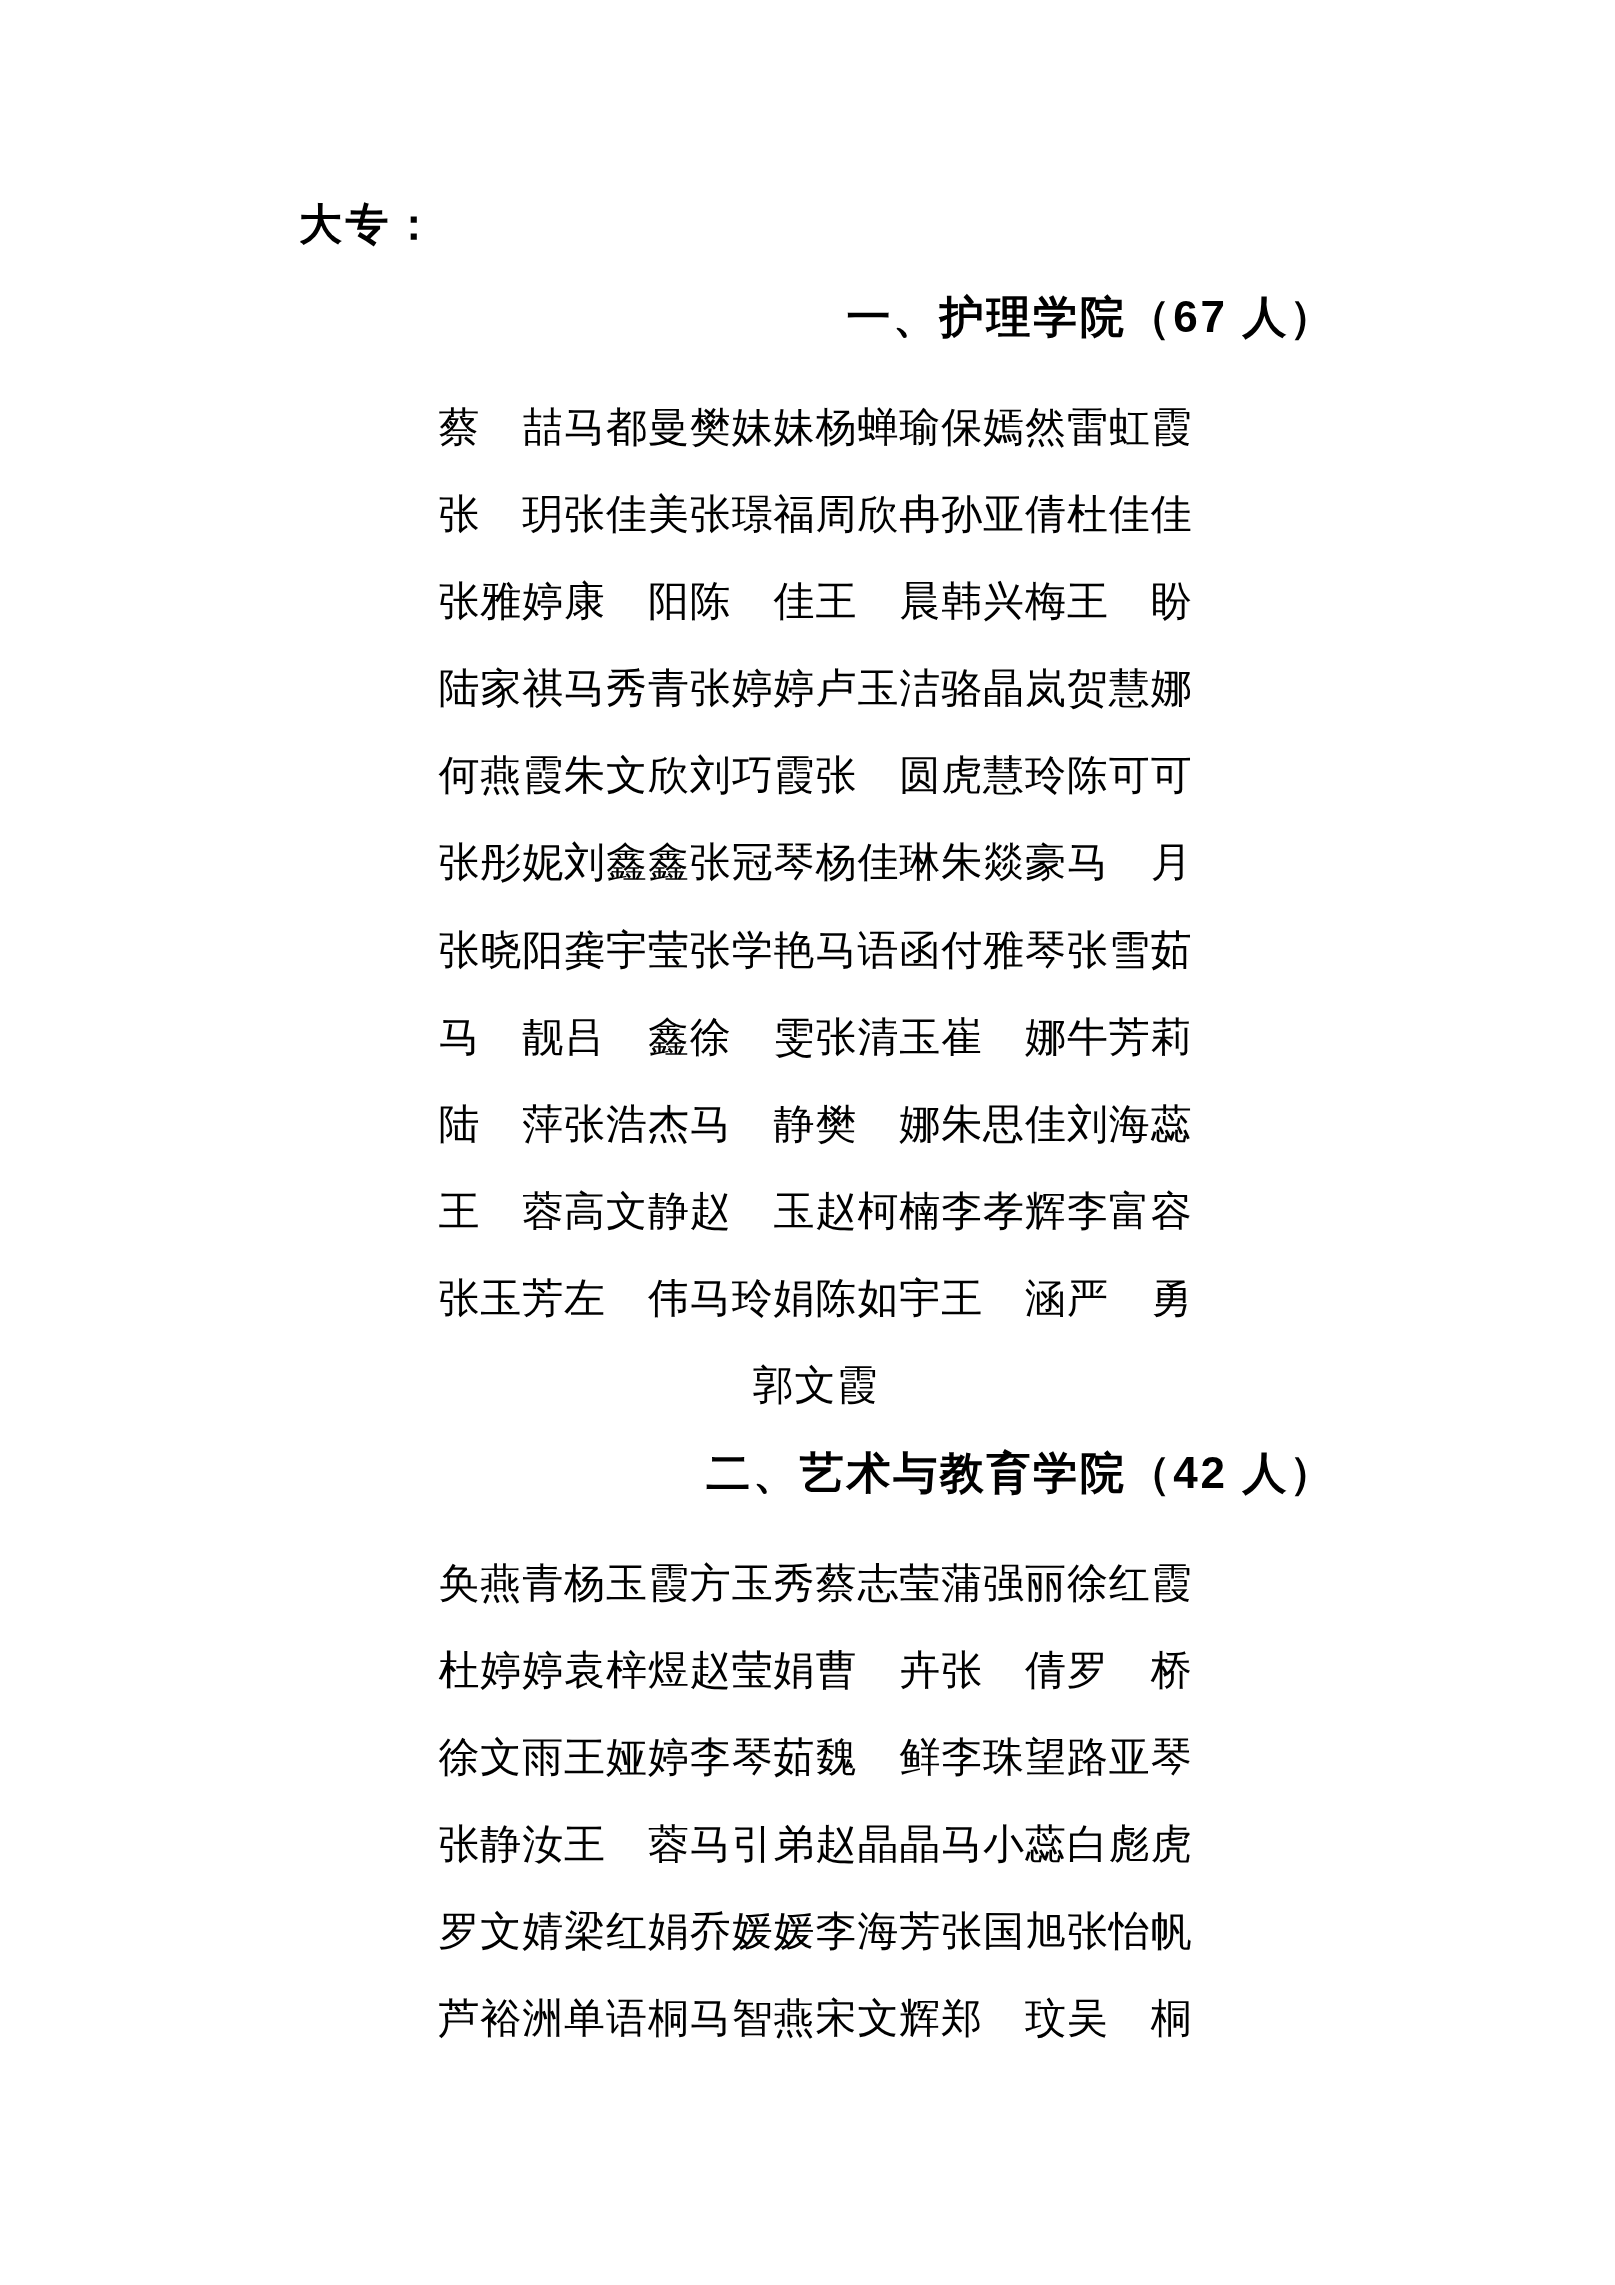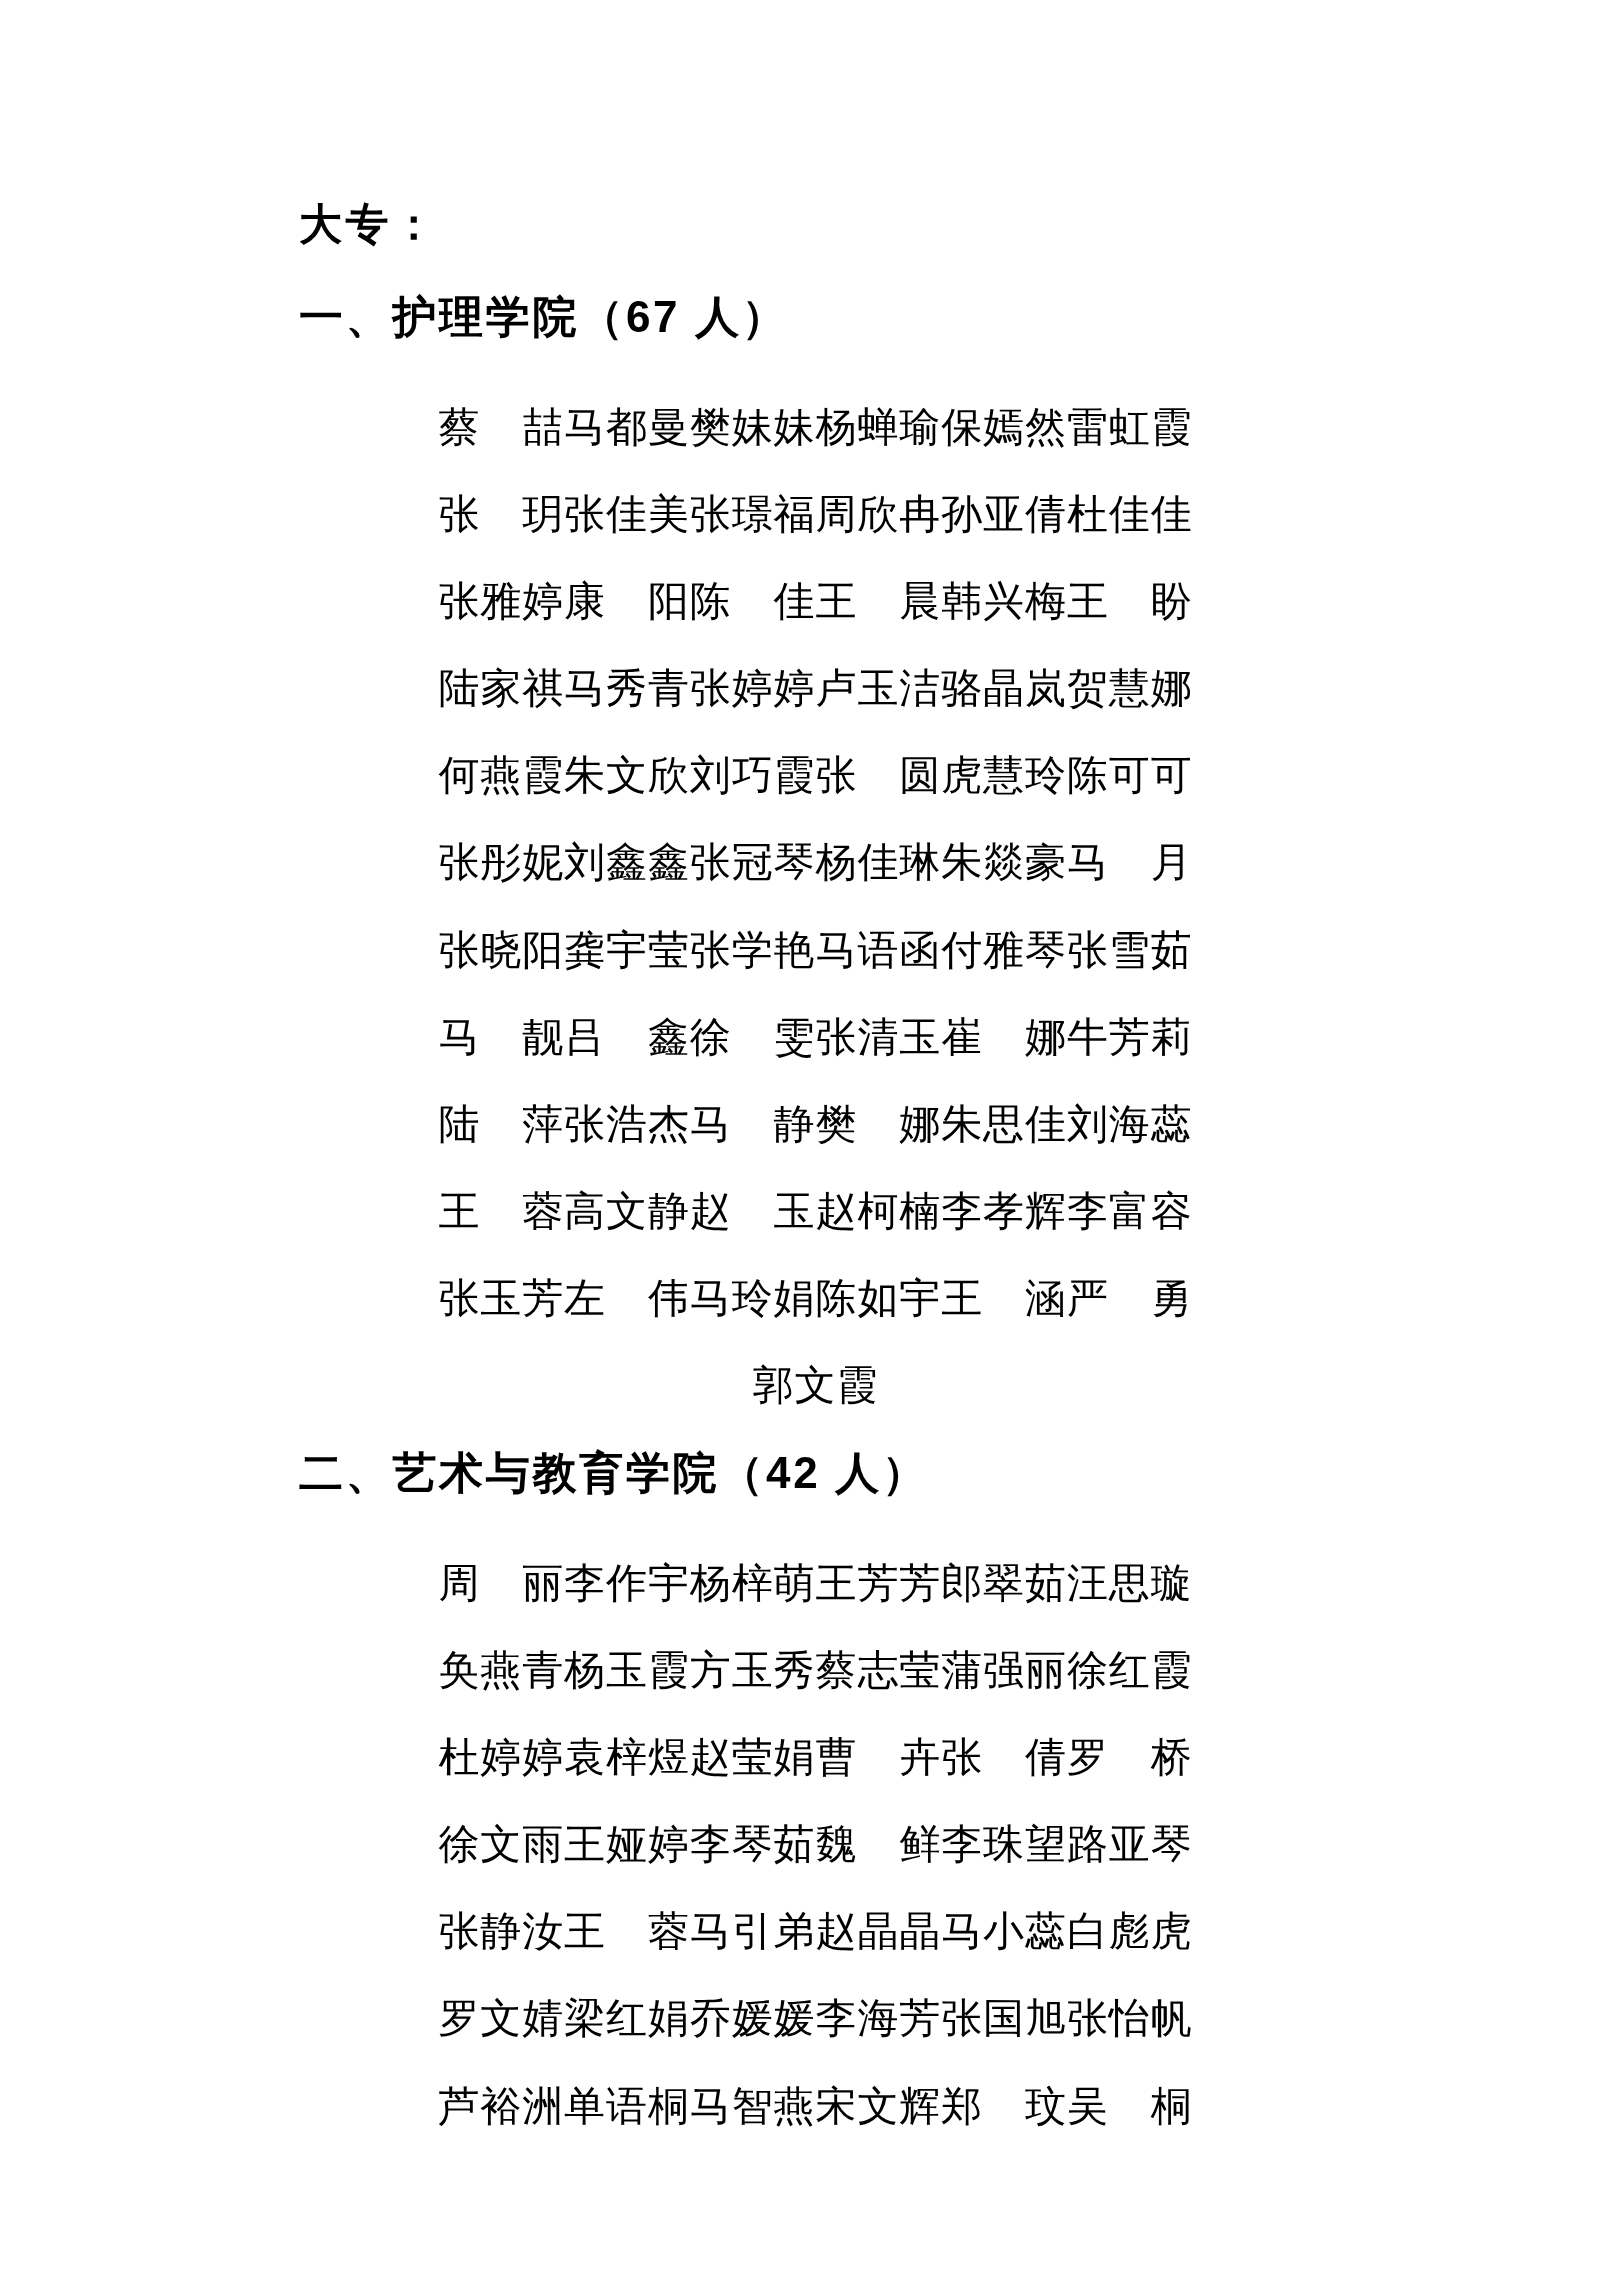--- a/index.html
+++ b/index.html
@@ -28,20 +28,21 @@
     margin: 0 0 45px 0;
     letter-spacing: 3.6px;
   }
   .section-heading {
     font-family: "Liberation Sans", sans-serif;
     font-size: 44px;
     font-weight: 700;
     line-height: 1.1;
     margin: 0 0 62px 0;
     letter-spacing: 2.7px;
+    text-align: right;
   }
   .section {
     margin: 0 0 16.3px 0;
   }
   .name-rows {
     width: 1033px;
   }
   .name-row {
     display: flex;
     justify-content: center;
@@ -158,28 +159,20 @@
         <div class="name-row">
           <span class="name-cell">郭文霞</span>
         </div>
       </div>
   </div>
 
   <div class="section">
     <div class="section-heading">二、艺术与教育学院（42 人）</div>
     <div class="name-rows">
         <div class="name-row">
-          <span class="name-cell">周　丽</span>
-          <span class="name-cell">李作宇</span>
-          <span class="name-cell">杨梓萌</span>
-          <span class="name-cell">王芳芳</span>
-          <span class="name-cell">郎翠茹</span>
-          <span class="name-cell">汪思璇</span>
-        </div>
-        <div class="name-row">
           <span class="name-cell">奂燕青</span>
           <span class="name-cell">杨玉霞</span>
           <span class="name-cell">方玉秀</span>
           <span class="name-cell">蔡志莹</span>
           <span class="name-cell">蒲强丽</span>
           <span class="name-cell">徐红霞</span>
         </div>
         <div class="name-row">
           <span class="name-cell">杜婷婷</span>
           <span class="name-cell">袁梓煜</span>

